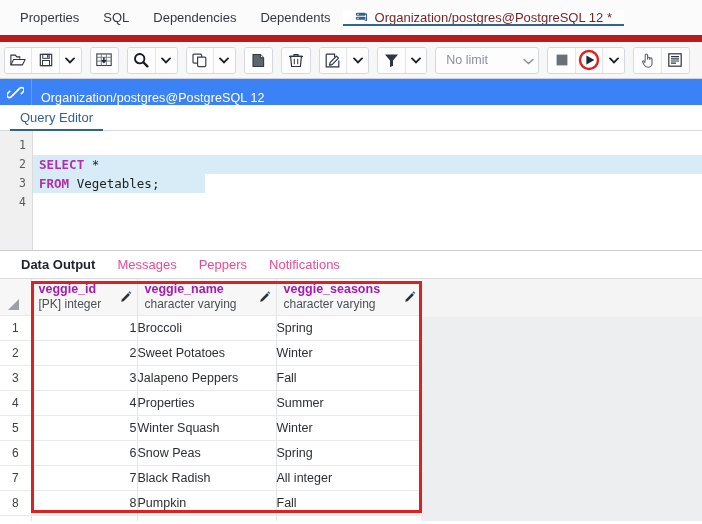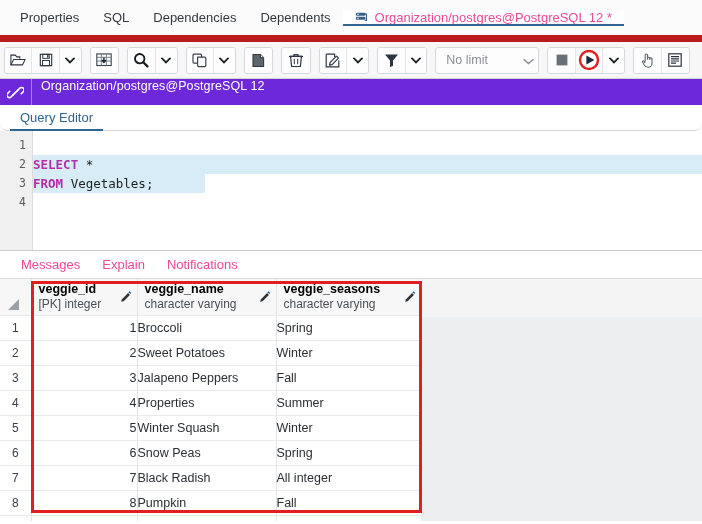--- a/index.html
+++ b/index.html
@@ -28,21 +28,21 @@
     padding: 0 12px;
     font-size: 13px;
     color: #33393f;
     background: transparent;
     border: none;
     white-space: nowrap;
     cursor: pointer;
     position: relative;
   }
   .objtab.active {
-    color: #ec4899;
+    color: #7f1d1d;
     background: #ffffff;
   }
   .objtab.active::after {
     content: "";
     position: absolute;
     left: 0; right: 0; bottom: -1px;
     height: 2px;
     background: #326690;
   }
   .objtab .db-ico { margin-right: 6px; display: inline-flex; }
@@ -91,42 +91,41 @@
     padding: 0 4px 0 10px;
     justify-content: space-between;
     cursor: pointer;
   }
   .limitbox .lbl { font-size: 12.5px; color: #8b9198; }
   .runbtn { position: relative; }
 
   
   .connbar {
     height: 26px;
-    background: #6d28d9;
+    background: #3b82f6;
     color: #ffffff;
     display: flex;
-    align-items: flex-start;
+    align-items: flex-end;
     font-size: 12.5px;
   }
   .connbar .cico {
     width: 32px; height: 26px;
     display: flex; align-items: center; justify-content: center;
     border-right: 1px solid #8d9aa8;
   }
   .connbar .ctext { padding-left: 9px; letter-spacing: .1px; }
 
   
   .qtabs {
     height: 26px;
     background: #ffffff;
     border-bottom: 1px solid #d5d9dd;
     display: flex;
     align-items: stretch;
     padding-left: 10px;
-    border-radius: 8px;
   }
   .qtab {
     display: flex; align-items: center;
     padding: 0 10px;
     font-size: 13px;
     color: #3a4048;
     background: none;
     border: none;
     cursor: pointer;
     position: relative;
@@ -168,20 +167,21 @@
     padding-top: 5px;
     position: relative;
   }
   .codeline {
     height: 19px;
     line-height: 19px;
     font-family: "DejaVu Sans Mono", monospace;
     font-size: 12.5px;
     color: #222;
     white-space: pre;
+    padding-left: 6px;
   }
   .codeline.sel { background: #d7ecf7; }
   .codeline.sel.partial {
     background: linear-gradient(to right, #d7ecf7 0 172px, transparent 172px);
   }
   .kw { color: #b32ea8; font-weight: bold; }
 
   
   .outtabs {
     height: 28px;
@@ -234,21 +234,21 @@
     border-left: 11px solid transparent;
     border-bottom: 11px solid #9ba1a7;
   }
   .hcell {
     display: flex; align-items: flex-start;
     justify-content: space-between;
     padding: 3px 5px 0 7px;
     height: 100%;
   }
   .hname {
-    font-weight: bold; color: #000000;
+    font-weight: bold; color: #a21caf;
     font-size: 12.5px; line-height: 15px;
   }
   .htype {
     color: #4a4f55; font-size: 12px; line-height: 15px; font-weight: normal;
   }
   .pencil { margin-top: 9px; flex: 0 0 auto; }
 
   td.rownum {
     width: 31px;
     background: #ffffff;
@@ -542,25 +542,28 @@
     </div>
     <div class="code">
       <div class="codeline">&nbsp;</div>
       <div class="codeline sel"><span class="kw">SELECT</span><span> *</span></div>
       <div class="codeline sel partial"><span class="kw">FROM</span><span> Vegetables;</span></div>
       <div class="codeline">&nbsp;</div>
     </div>
   </div>
 
   <div class="outtabs">
+    <button class="otab active">
+      <span>Data Output</span>
+    </button>
     <button class="otab">
       <span>Messages</span>
     </button>
     <button class="otab">
-      <span>Explain</span>
+      <span>Peppers</span>
     </button>
     <button class="otab">
       <span>Notifications</span>
     </button>
   </div>
 
   <div class="gridwrap">
     <div class="emptyright"></div>
     <div class="emptyright2"></div>
 

